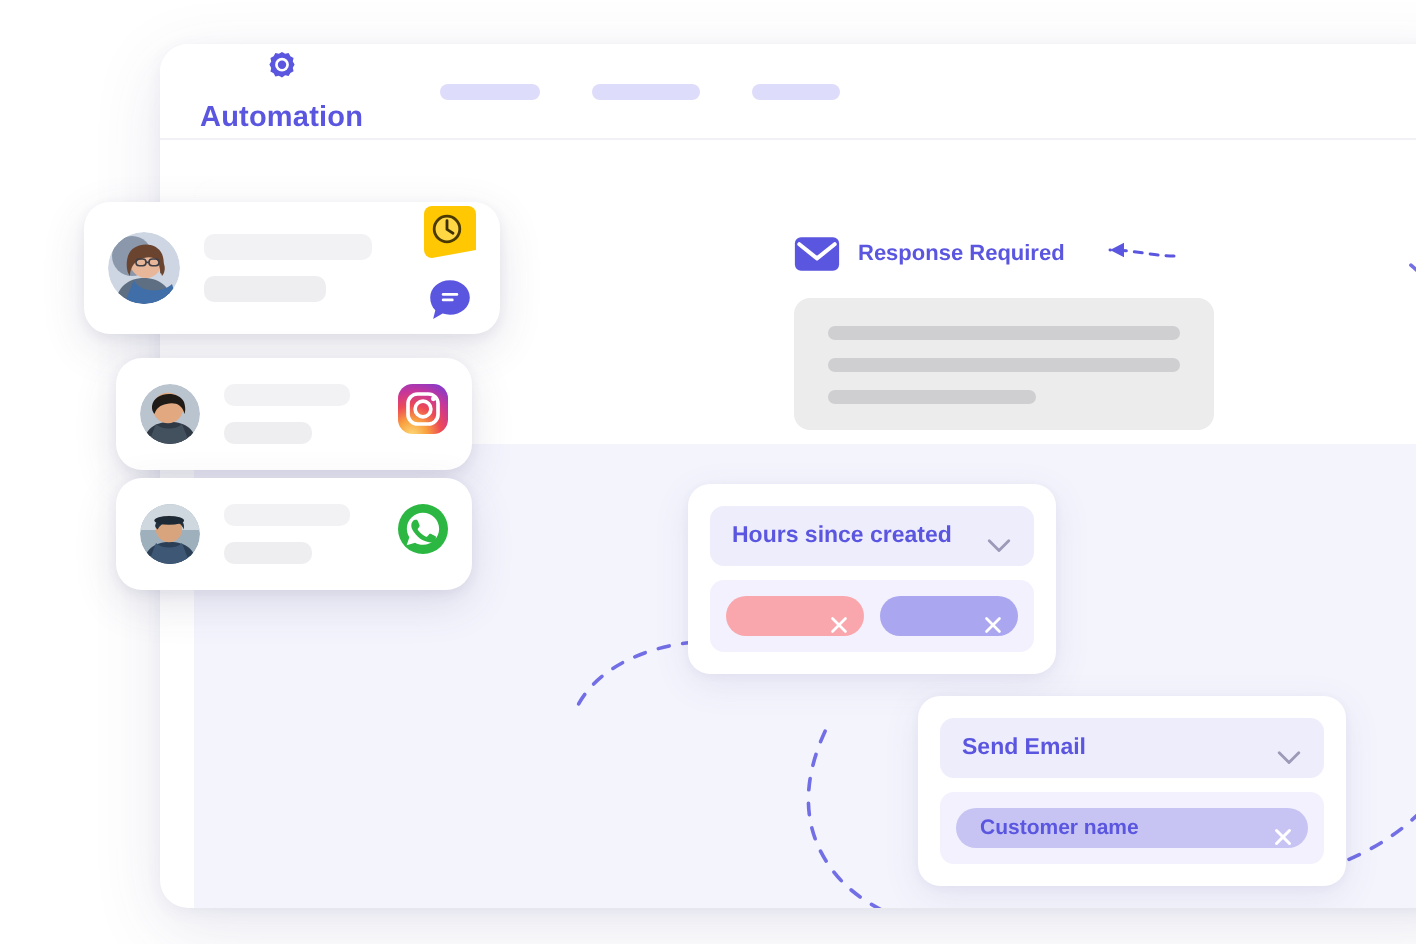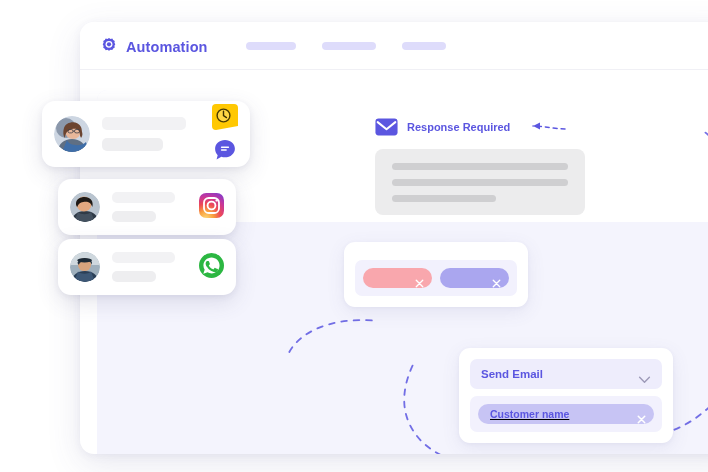--- a/index.html
+++ b/index.html
@@ -18,21 +18,21 @@
     position:absolute;left:80px;top:22px;width:660px;height:432px;
     background:#ffffff;border-radius:14px;
     box-shadow:0 10px 34px rgba(80,80,140,.13), 0 2px 8px rgba(80,80,140,.07);
     overflow:hidden;
   }
   .app-header{
     position:absolute;left:0;top:0;width:100%;height:48px;
     background:#ffffff;border-bottom:1px solid #f0f0f5;
     display:flex;align-items:center;padding-left:20px;box-sizing:border-box;
   }
-  .brand{display:flex;align-items:flex-end;gap:8px;}
+  .brand{display:flex;align-items:center;gap:8px;flex-direction:column;}
   .gear-icon{width:18px;height:18px;display:block;}
   .brand-title{
     font-size:14.5px;font-weight:700;color:#5b56e0;letter-spacing:.1px;
     white-space:nowrap;
   }
   .header-pills{display:flex;align-items:center;gap:26px;margin-left:38px;}
   .hpill{height:8px;border-radius:5px;background:#dedcfb;}
   .hpill.w1{width:50px;}
   .hpill.w2{width:54px;}
   .hpill.w3{width:44px;}
@@ -41,21 +41,21 @@
   .canvas{
     position:absolute;left:17px;top:68px;width:626px;height:382px;
     background:#f4f4fd;border-radius:10px;
   }
   .canvas-white-top{
     position:absolute;left:0;top:0;width:100%;height:132px;
     background:#ffffff;border-radius:10px 10px 0 0;
   }
 
   
-  .resp-block{position:absolute;left:278px;top:28px;}
+  .resp-block{position:absolute;left:300px;top:28px;}
   .resp-row{display:flex;align-items:center;gap:9px;}
   .env-icon{width:23px;height:18px;display:block;}
   .resp-label{font-size:11px;font-weight:700;color:#5b56e0;white-space:nowrap;}
   .resp-card{
     margin-top:13px;width:210px;height:66px;
     background:#ececed;border-radius:8px;
     padding:14px 17px;box-sizing:border-box;
   }
   .sk-line{height:7px;border-radius:4px;background:#cfcfd1;margin-bottom:9px;}
   .sk-line.l1{width:100%;}
@@ -81,21 +81,21 @@
     margin-top:7px;background:#f2f1fd;border-radius:7px;
     padding:8px;box-sizing:border-box;display:flex;gap:8px;
   }
   .tag{
     height:20px;border-radius:11px;display:flex;align-items:center;
     justify-content:space-between;padding:0 8px 0 11px;box-sizing:border-box;
   }
   .tag-empty{flex:1;}
   .tag-pink{background:#f9a7ad;}
   .tag-purple{background:#aaa6ef;}
-  .tag-named{background:#c7c4f4;flex:1;padding-left:12px;text-decoration:underline;}
+  .tag-named{background:#c7c4f4;flex:1;padding-left:12px;}
   .tag-label{font-size:10.5px;font-weight:700;color:#5b56e0;white-space:nowrap;}
   .x-icon{width:9px;height:9px;display:block;flex:none;}
 
   
   .connectors{position:absolute;left:0;top:0;width:708px;height:472px;pointer-events:none;}
 
   
   .contact-card{
     position:absolute;background:#ffffff;border-radius:13px;
     box-shadow:0 7px 22px rgba(70,70,110,.14),0 2px 6px rgba(70,70,110,.08);
@@ -168,20 +168,28 @@
         </div>
       </div>
 
       <svg class="connectors" viewBox="0 0 626 382" width="626" height="382" style="position:absolute;left:0;top:0;">
         <path d="M538 20 C588 62 596 150 566 225 C548 272 506 290 470 292" fill="none" stroke="#5b56e0" stroke-width="1.6" stroke-dasharray="5 6" stroke-linecap="round" opacity=".85"></path>
         <path d="M243 186 C206 184 180 196 170 214" fill="none" stroke="#5b56e0" stroke-width="1.6" stroke-dasharray="5 6" stroke-linecap="round" opacity=".85"></path>
         <path d="M279 226 C268 250 268 274 288 294 C312 316 348 318 372 312" fill="none" stroke="#5b56e0" stroke-width="1.6" stroke-dasharray="5 6" stroke-linecap="round" opacity=".85"></path>
       </svg>
 
       <div class="node node-hours">
+        <div class="node-select">
+          <span class="node-select-label">Hours since created</span>
+          <span class="chev-icon">
+            <svg viewBox="0 0 14 9" width="13" height="8" aria-hidden="true">
+              <path d="M1.5 1.5L7 7l5.5-5.5" fill="none" stroke="#9d9ab8" stroke-width="1.6" stroke-linecap="round" stroke-linejoin="round"></path>
+            </svg>
+          </span>
+        </div>
         <div class="node-body">
           <span class="tag tag-pink tag-empty">
             <span class="tag-label"></span>
             <span class="x-icon">
               <svg viewBox="0 0 10 10" width="9" height="9" aria-hidden="true">
                 <path d="M1.4 1.4l7.2 7.2M8.6 1.4l-7.2 7.2" stroke="#ffffff" stroke-width="1.5" stroke-linecap="round"></path>
               </svg>
             </span>
           </span>
           <span class="tag tag-purple tag-empty">

